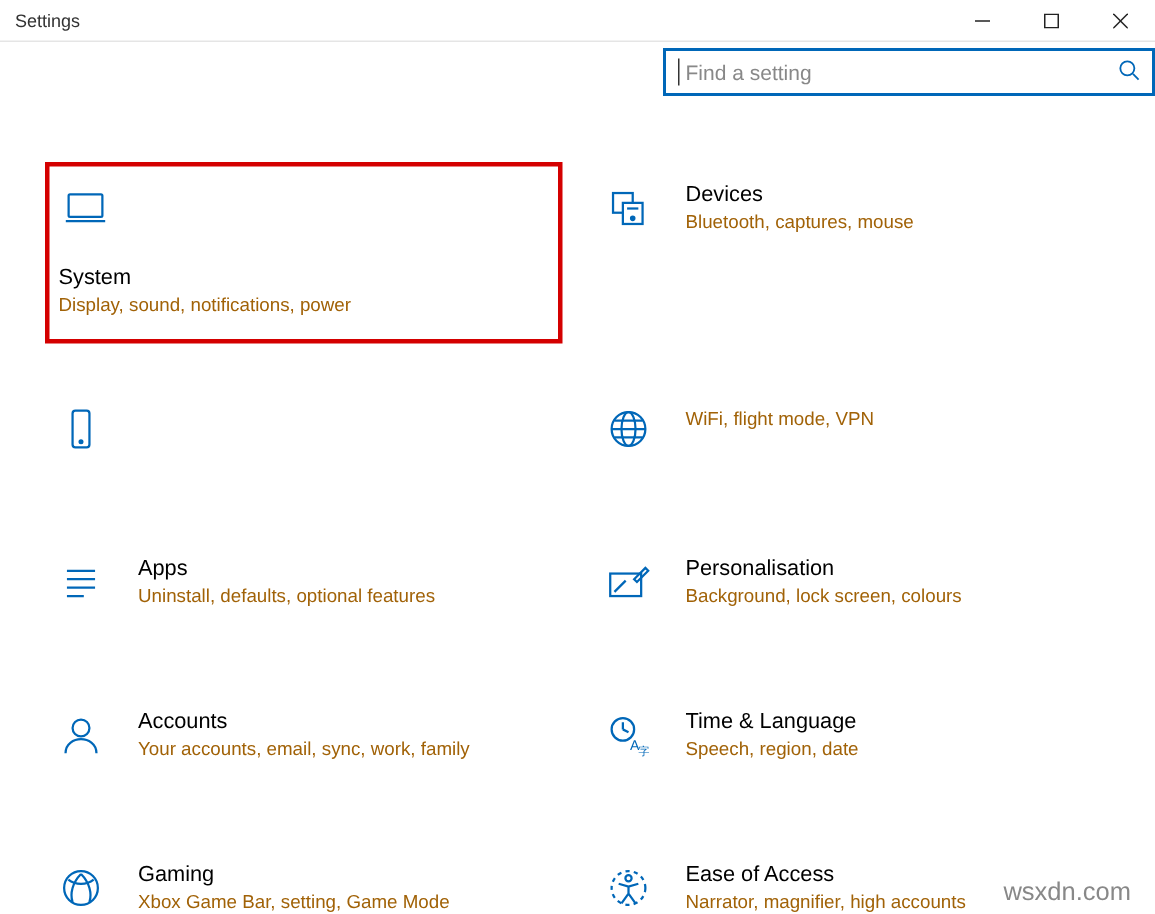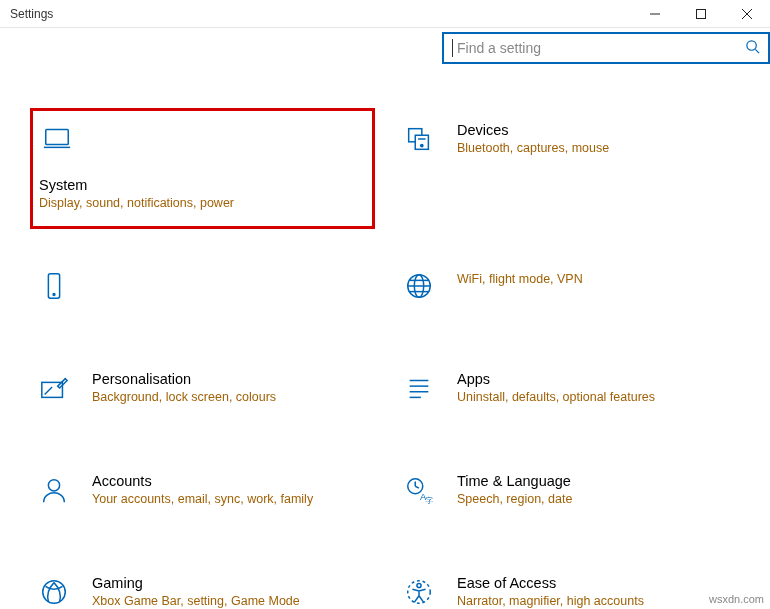--- a/index.html
+++ b/index.html
@@ -56,21 +56,21 @@
       align-items: flex-start;
       min-height: 60px;
     }
     .tile.highlight { border: 3px solid #d40000; padding: 10px 6px 14px 6px; margin-top:-6px; margin-bottom:-10px;flex-direction:column;}
     .tile .icon { width: 36px; flex: 0 0 36px; display:flex; justify-content:center; padding-top:2px;}
     .tile .icon svg { color: #0067b8; width:30px; height:30px; }
     .tile .txt { flex: 1; padding-right:6px; }
     .tile .ttl { font-size: 14.5px; color: #000; font-weight: 400; }
     .tile .desc { font-size: 12.5px; color: #a16207; margin-top: 2px; line-height:1.35; }
     .watermark {
-      position: fixed; right: 6px; bottom: 4px; font-size: 11px; color: #888;
+      position: fixed; right: 16px; bottom: 4px; font-size: 17px; color: #888;
     }
   </style>
 </head>
 <body>
 
 <div class="titlebar">
   <span class="title">Settings</span>
   <div class="win-controls">
     <div class="win-btn">
       <svg width="10" height="10" viewBox="0 0 10 10">
@@ -153,43 +153,43 @@
       </svg>
     </span>
     <div class="txt">
       <div class="desc">WiFi, flight mode, VPN</div>
     </div>
   </div>
 
   <div class="tile">
     <span class="icon">
       <svg viewBox="0 0 32 32" fill="none" stroke="currentColor" stroke-width="1.6">
-        <rect x="3" y="10" width="22" height="16"></rect>
-          <path d="M20 14 L28 6 L30 8 L22 16 Z"></path>
-          <line x1="6" y1="23" x2="14" y2="15"></line>
-      </svg>
-    </span>
-    <div class="txt">
-      <div class="ttl">Personalisation</div>
-      <div class="desc">Background, lock screen, colours</div>
-    </div>
-  </div>
-
-  <div class="tile">
-    <span class="icon">
-      <svg viewBox="0 0 32 32" fill="none" stroke="currentColor" stroke-width="1.6">
         <line x1="6" y1="8" x2="26" y2="8"></line>
           <line x1="6" y1="14" x2="26" y2="14"></line>
           <line x1="6" y1="20" x2="26" y2="20"></line>
           <line x1="6" y1="26" x2="18" y2="26"></line>
       </svg>
     </span>
     <div class="txt">
       <div class="ttl">Apps</div>
       <div class="desc">Uninstall, defaults, optional features</div>
+    </div>
+  </div>
+
+  <div class="tile">
+    <span class="icon">
+      <svg viewBox="0 0 32 32" fill="none" stroke="currentColor" stroke-width="1.6">
+        <rect x="3" y="10" width="22" height="16"></rect>
+          <path d="M20 14 L28 6 L30 8 L22 16 Z"></path>
+          <line x1="6" y1="23" x2="14" y2="15"></line>
+      </svg>
+    </span>
+    <div class="txt">
+      <div class="ttl">Personalisation</div>
+      <div class="desc">Background, lock screen, colours</div>
     </div>
   </div>
 
   <div class="tile">
     <span class="icon">
       <svg viewBox="0 0 32 32" fill="none" stroke="currentColor" stroke-width="1.6">
         <circle cx="16" cy="11" r="6"></circle>
           <path d="M5 29 C5 22 11 19 16 19 C21 19 27 22 27 29"></path>
       </svg>
     </span>

